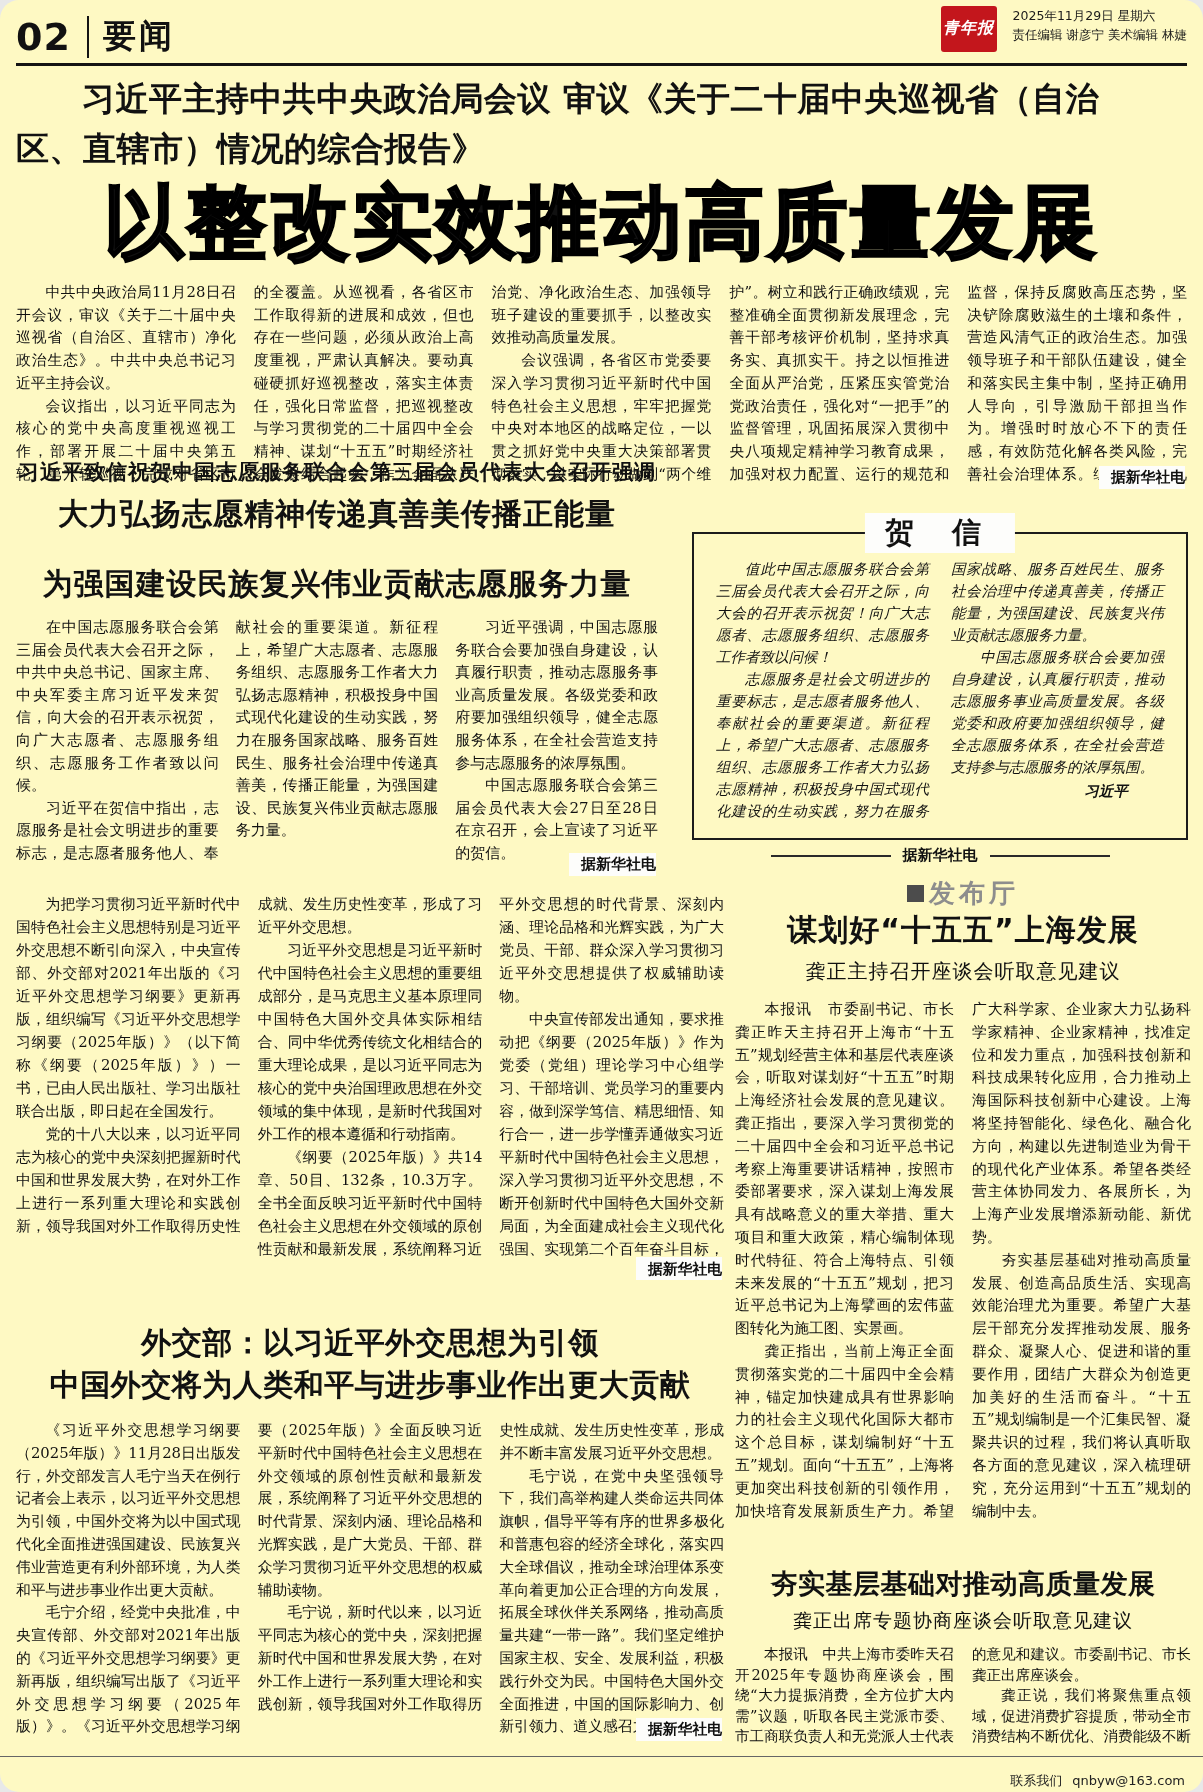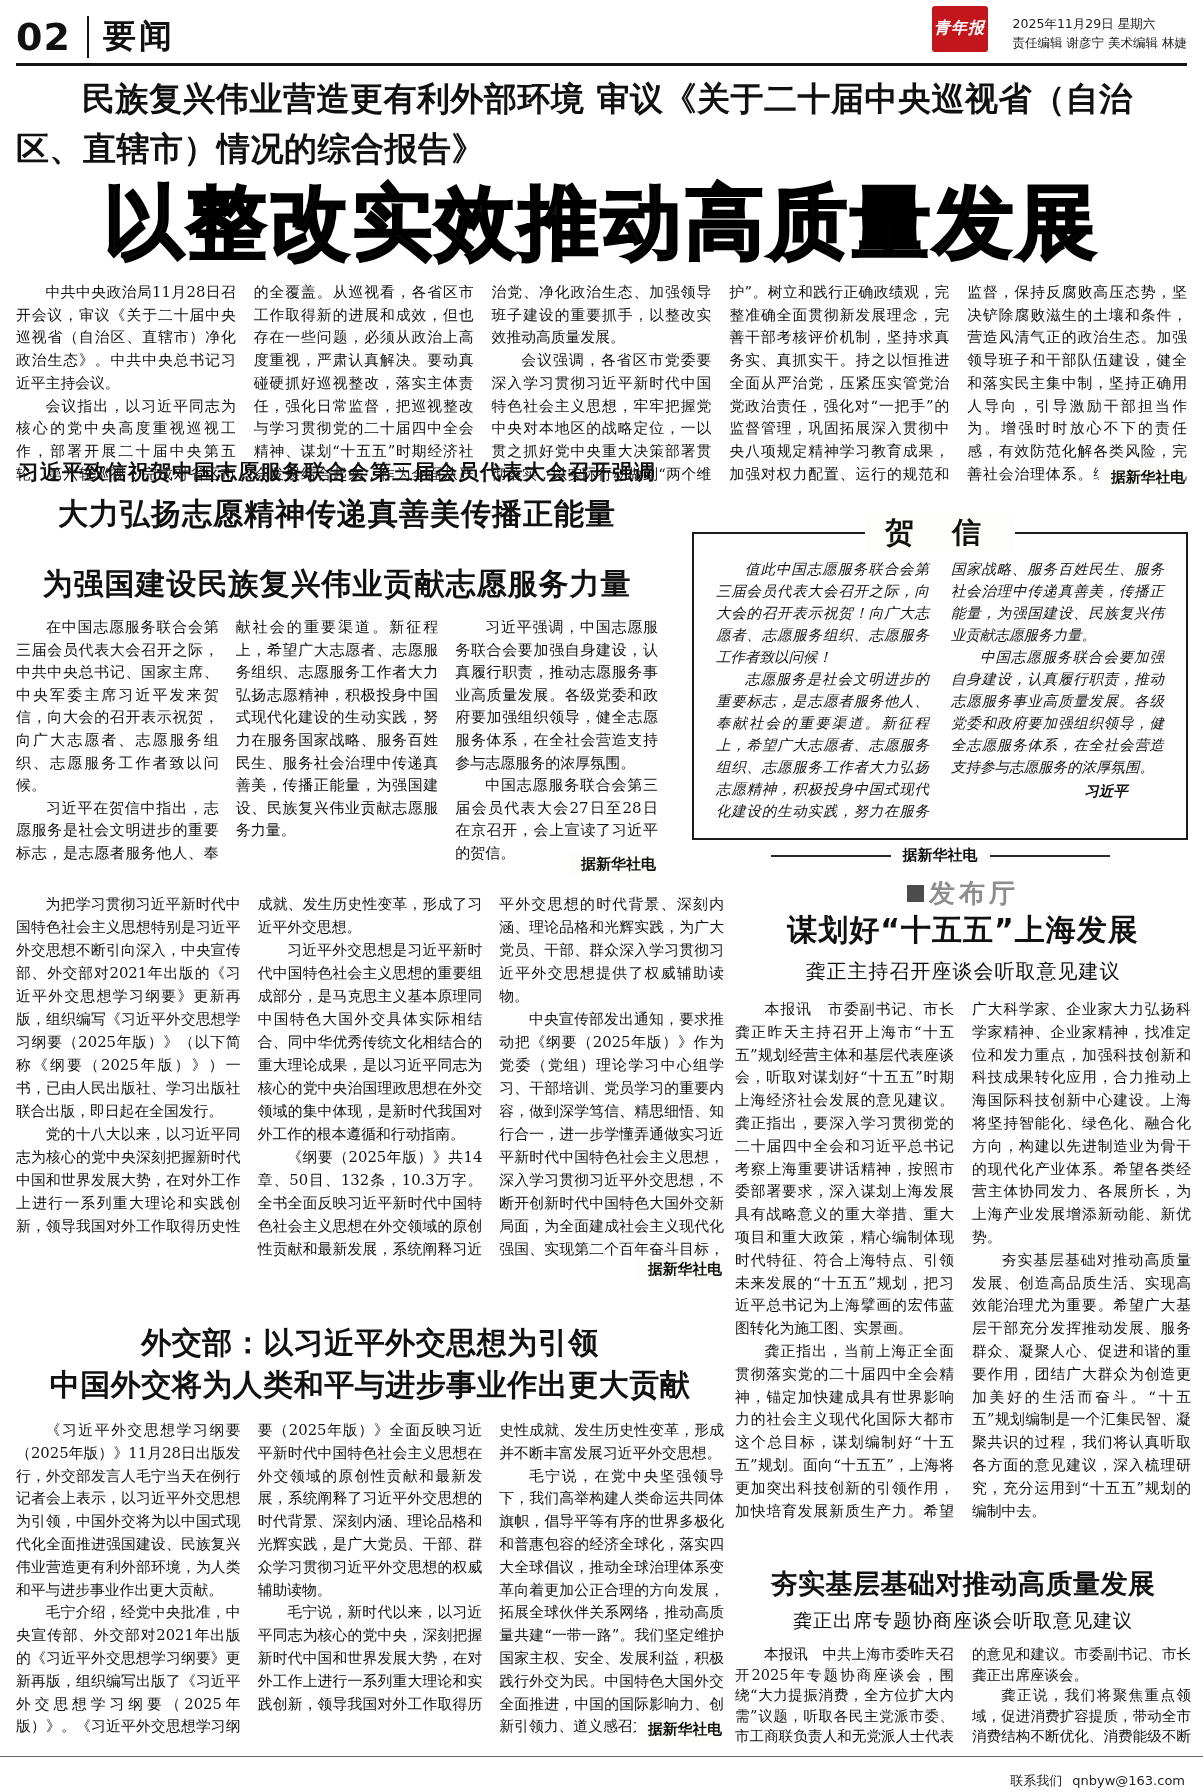--- a/index.html
+++ b/index.html
@@ -1,31 +1,32 @@
 <!DOCTYPE html>
 <html><head>
 <meta charset="utf-8">
 <style>
   * { margin:0; padding:0; box-sizing:border-box; }
   html,body { background:#e8e8e8; }
   #page {
     position:relative; width:1203px; height:1792px; margin:0 auto;
-    background:#ffffff; color:#111; overflow:hidden;
+    background:#fef9c3; color:#111; overflow:hidden;
     font-family:"DejaVu Serif","Liberation Serif",serif;
+    border-radius:19px;
   }
 
   
   #header {
     position:absolute; top:10px; left:16px; width:1171px; height:56px;
     border-bottom:3px solid #141414; display:flex; align-items:center;
   }
   .page-no { font-family:"DejaVu Sans","Liberation Sans",sans-serif; font-size:38px; font-weight:900; letter-spacing:1px; }
   .hdr-bar { width:2px; height:42px; background:#141414; margin:0 14px 0 16px; }
   .section-name { font-family:"DejaVu Sans","Liberation Sans",sans-serif; font-size:33px; font-weight:700; letter-spacing:3px; }
-  .hdr-right { margin-left:auto; display:flex; align-items:flex-end; gap:25px; padding-bottom:16px; }
+  .hdr-right { margin-left:auto; display:flex; align-items:flex-start; gap:16px; padding-bottom:16px; }
   .logo-box {
     width:56px; height:46px; background:#c3161c; color:#fff; border-radius:3px;
     display:flex; align-items:center; justify-content:center;
     font-weight:700; font-size:16px; letter-spacing:1px; font-style:italic;
   }
   .hdr-meta { font-family:"DejaVu Sans","Liberation Sans",sans-serif; font-size:12.5px; line-height:19px; color:#1a1a1a; }
 
   
   .kicker-big {
     font-family:"DejaVu Sans","Liberation Sans",sans-serif;
@@ -146,21 +147,21 @@
     <div class="hdr-right">
       <div class="logo-box">青年报</div>
       <div class="hdr-meta">
         <div>2025年11月29日 星期六</div>
         <div>责任编辑 谢彦宁  美术编辑 林婕</div>
       </div>
     </div>
   </div>
 
   <div id="a1">
-    <div class="kicker-big">民族复兴伟业营造更有利外部环境  审议《关于二十届中央巡视省（自治区、直辖市）情况的综合报告》</div>
+    <div class="kicker-big">习近平主持中共中央政治局会议  审议《关于二十届中央巡视省（自治区、直辖市）情况的综合报告》</div>
     <div class="mega-title">以整改实效推动高质量发展</div>
     <div class="body-cols">
       <span class="src-tag">据新华社电</span>
     <p>中共中央政治局11月28日召开会议，审议《关于二十届中央巡视省（自治区、直辖市）净化政治生态》。中共中央总书记习近平主持会议。</p>
         <p>会议指出，以习近平同志为核心的党中央高度重视巡视工作，部署开展二十届中央第五轮、第六轮巡视，完成对省区市的全覆盖。从巡视看，各省区市工作取得新的进展和成效，但也存在一些问题，必须从政治上高度重视，严肃认真解决。要动真碰硬抓好巡视整改，落实主体责任，强化日常监督，把巡视整改与学习贯彻党的二十届四中全会精神、谋划“十五五”时期经济社会发展结合起来，作为全面从严治党、净化政治生态、加强领导班子建设的重要抓手，以整改实效推动高质量发展。</p>
         <p>会议强调，各省区市党委要深入学习贯彻习近平新时代中国特色社会主义思想，牢牢把握党中央对本地区的战略定位，一以贯之抓好党中央重大决策部署贯彻落实，以实际行动做到“两个维护”。树立和践行正确政绩观，完整准确全面贯彻新发展理念，完善干部考核评价机制，坚持求真务实、真抓实干。持之以恒推进全面从严治党，压紧压实管党治党政治责任，强化对“一把手”的监督管理，巩固拓展深入贯彻中央八项规定精神学习教育成果，加强对权力配置、运行的规范和监督，保持反腐败高压态势，坚决铲除腐败滋生的土壤和条件，营造风清气正的政治生态。加强领导班子和干部队伍建设，健全和落实民主集中制，坚持正确用人导向，引导激励干部担当作为。增强时时放心不下的责任感，有效防范化解各类风险，完善社会治理体系。综合用好巡视成果，深入研究解决巡视发现的共性问题，推动深化改革，促进标本兼治。</p>
       </div>
   </div>
 
   <div id="a2">

